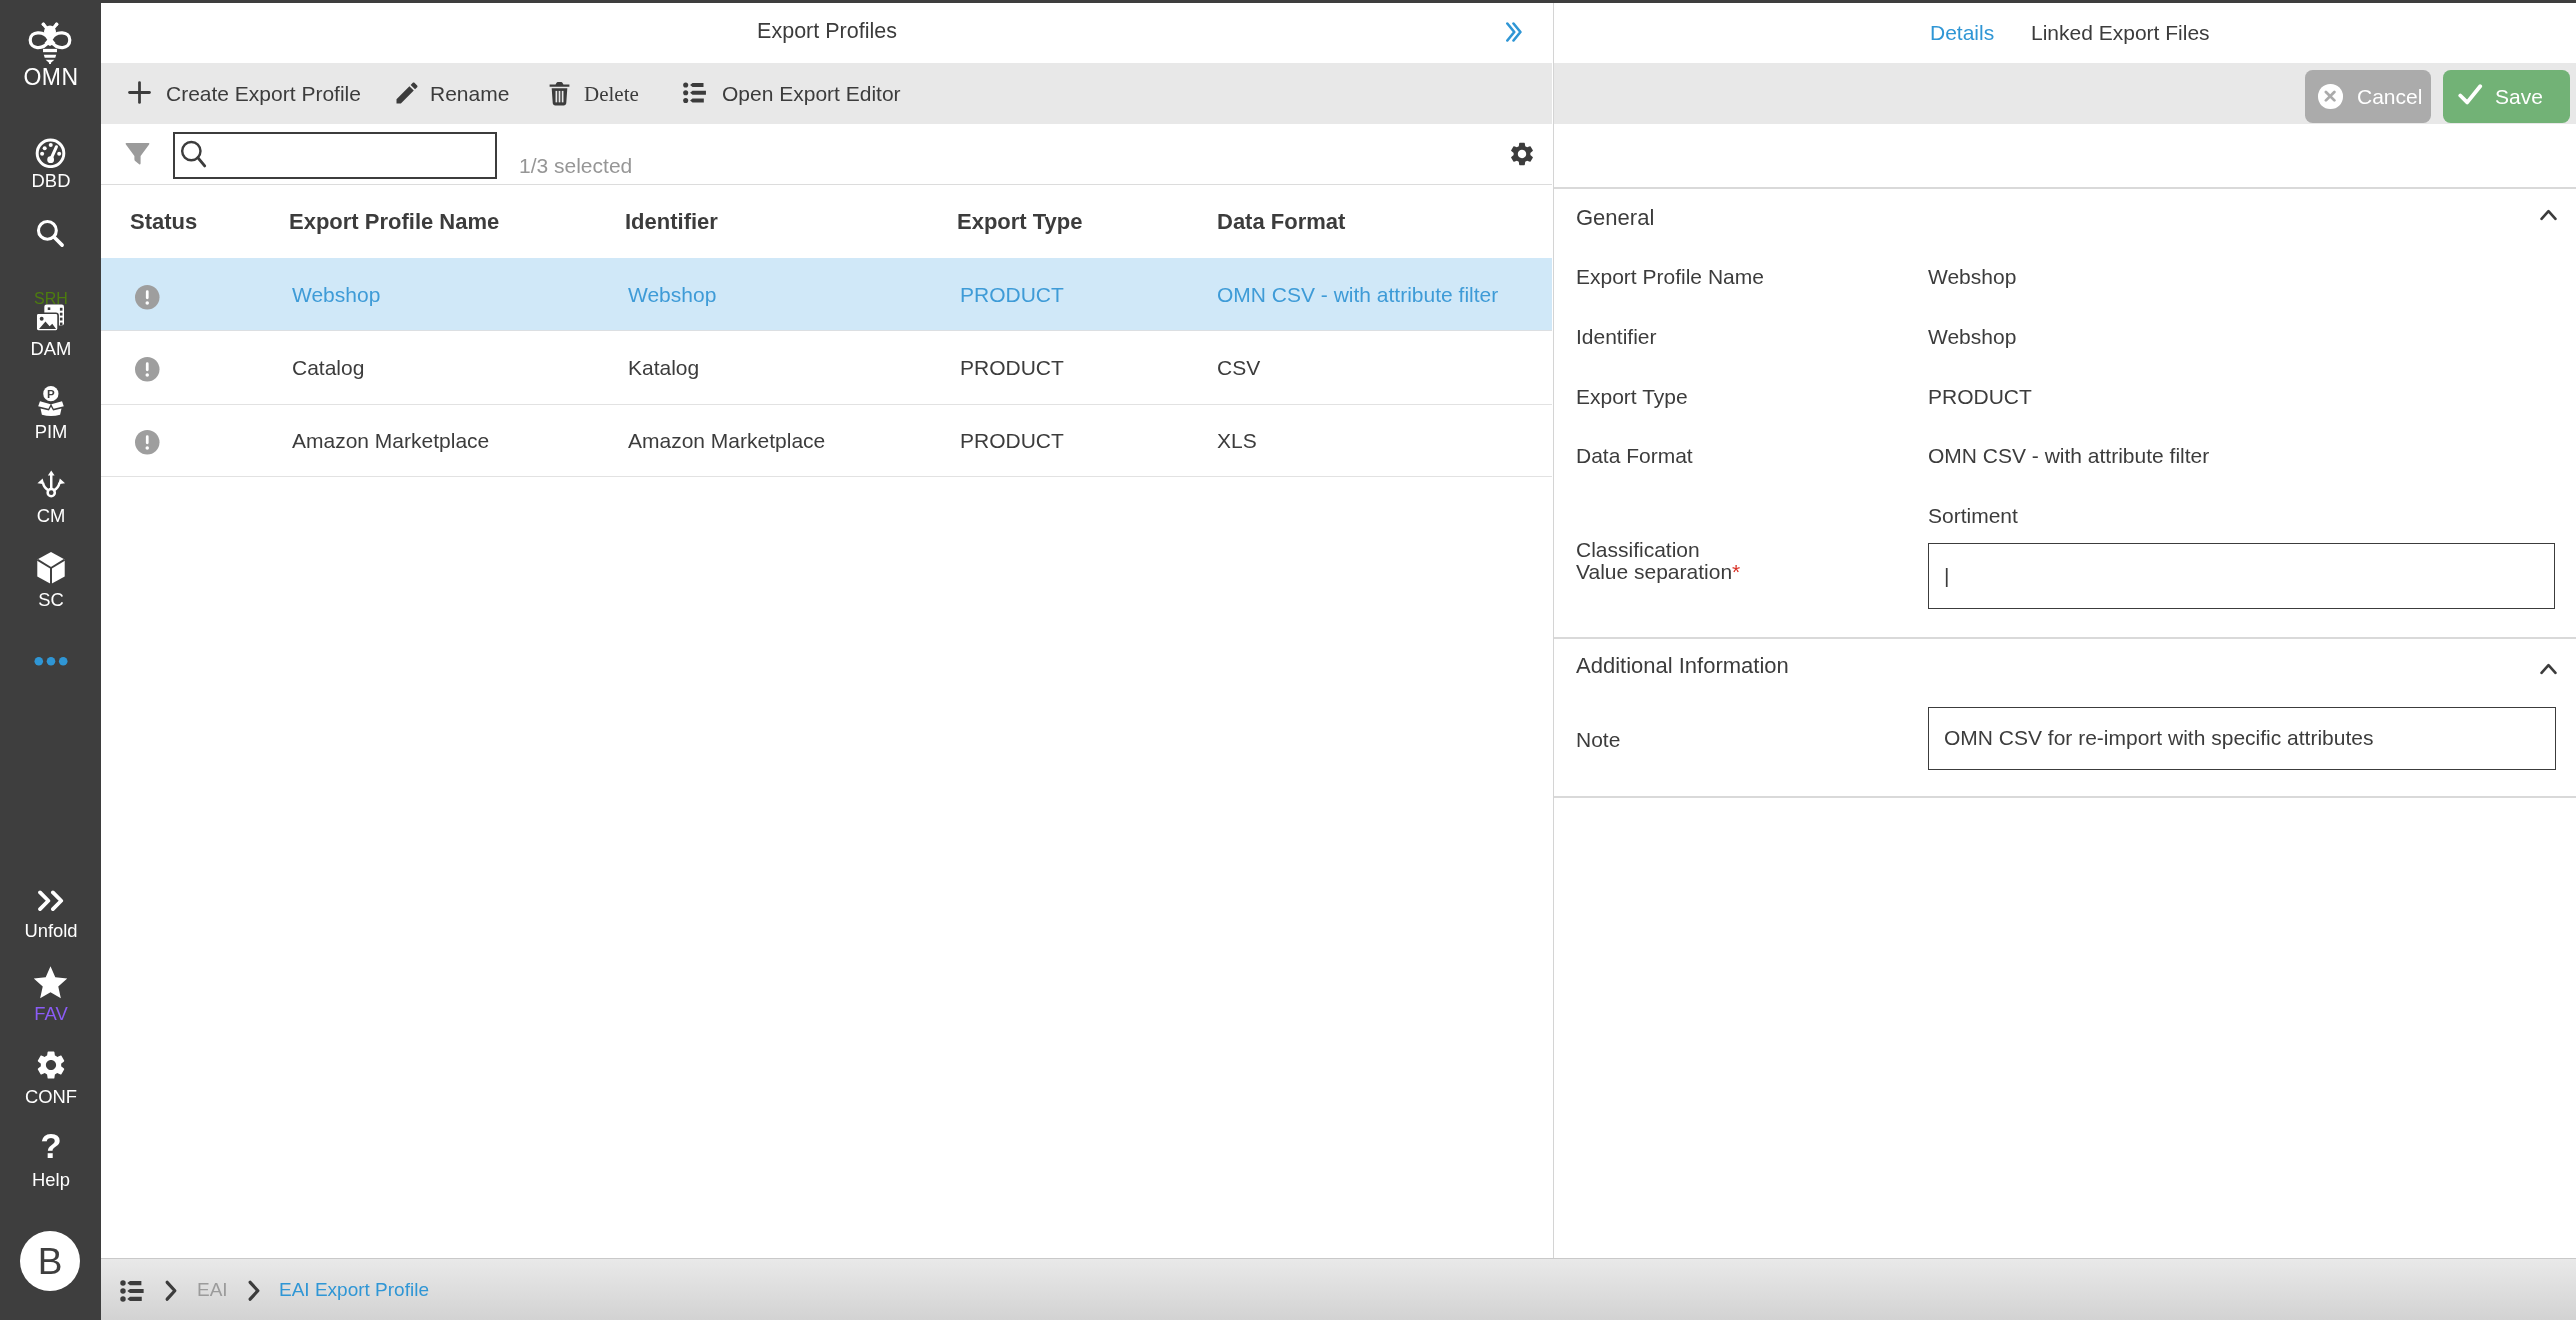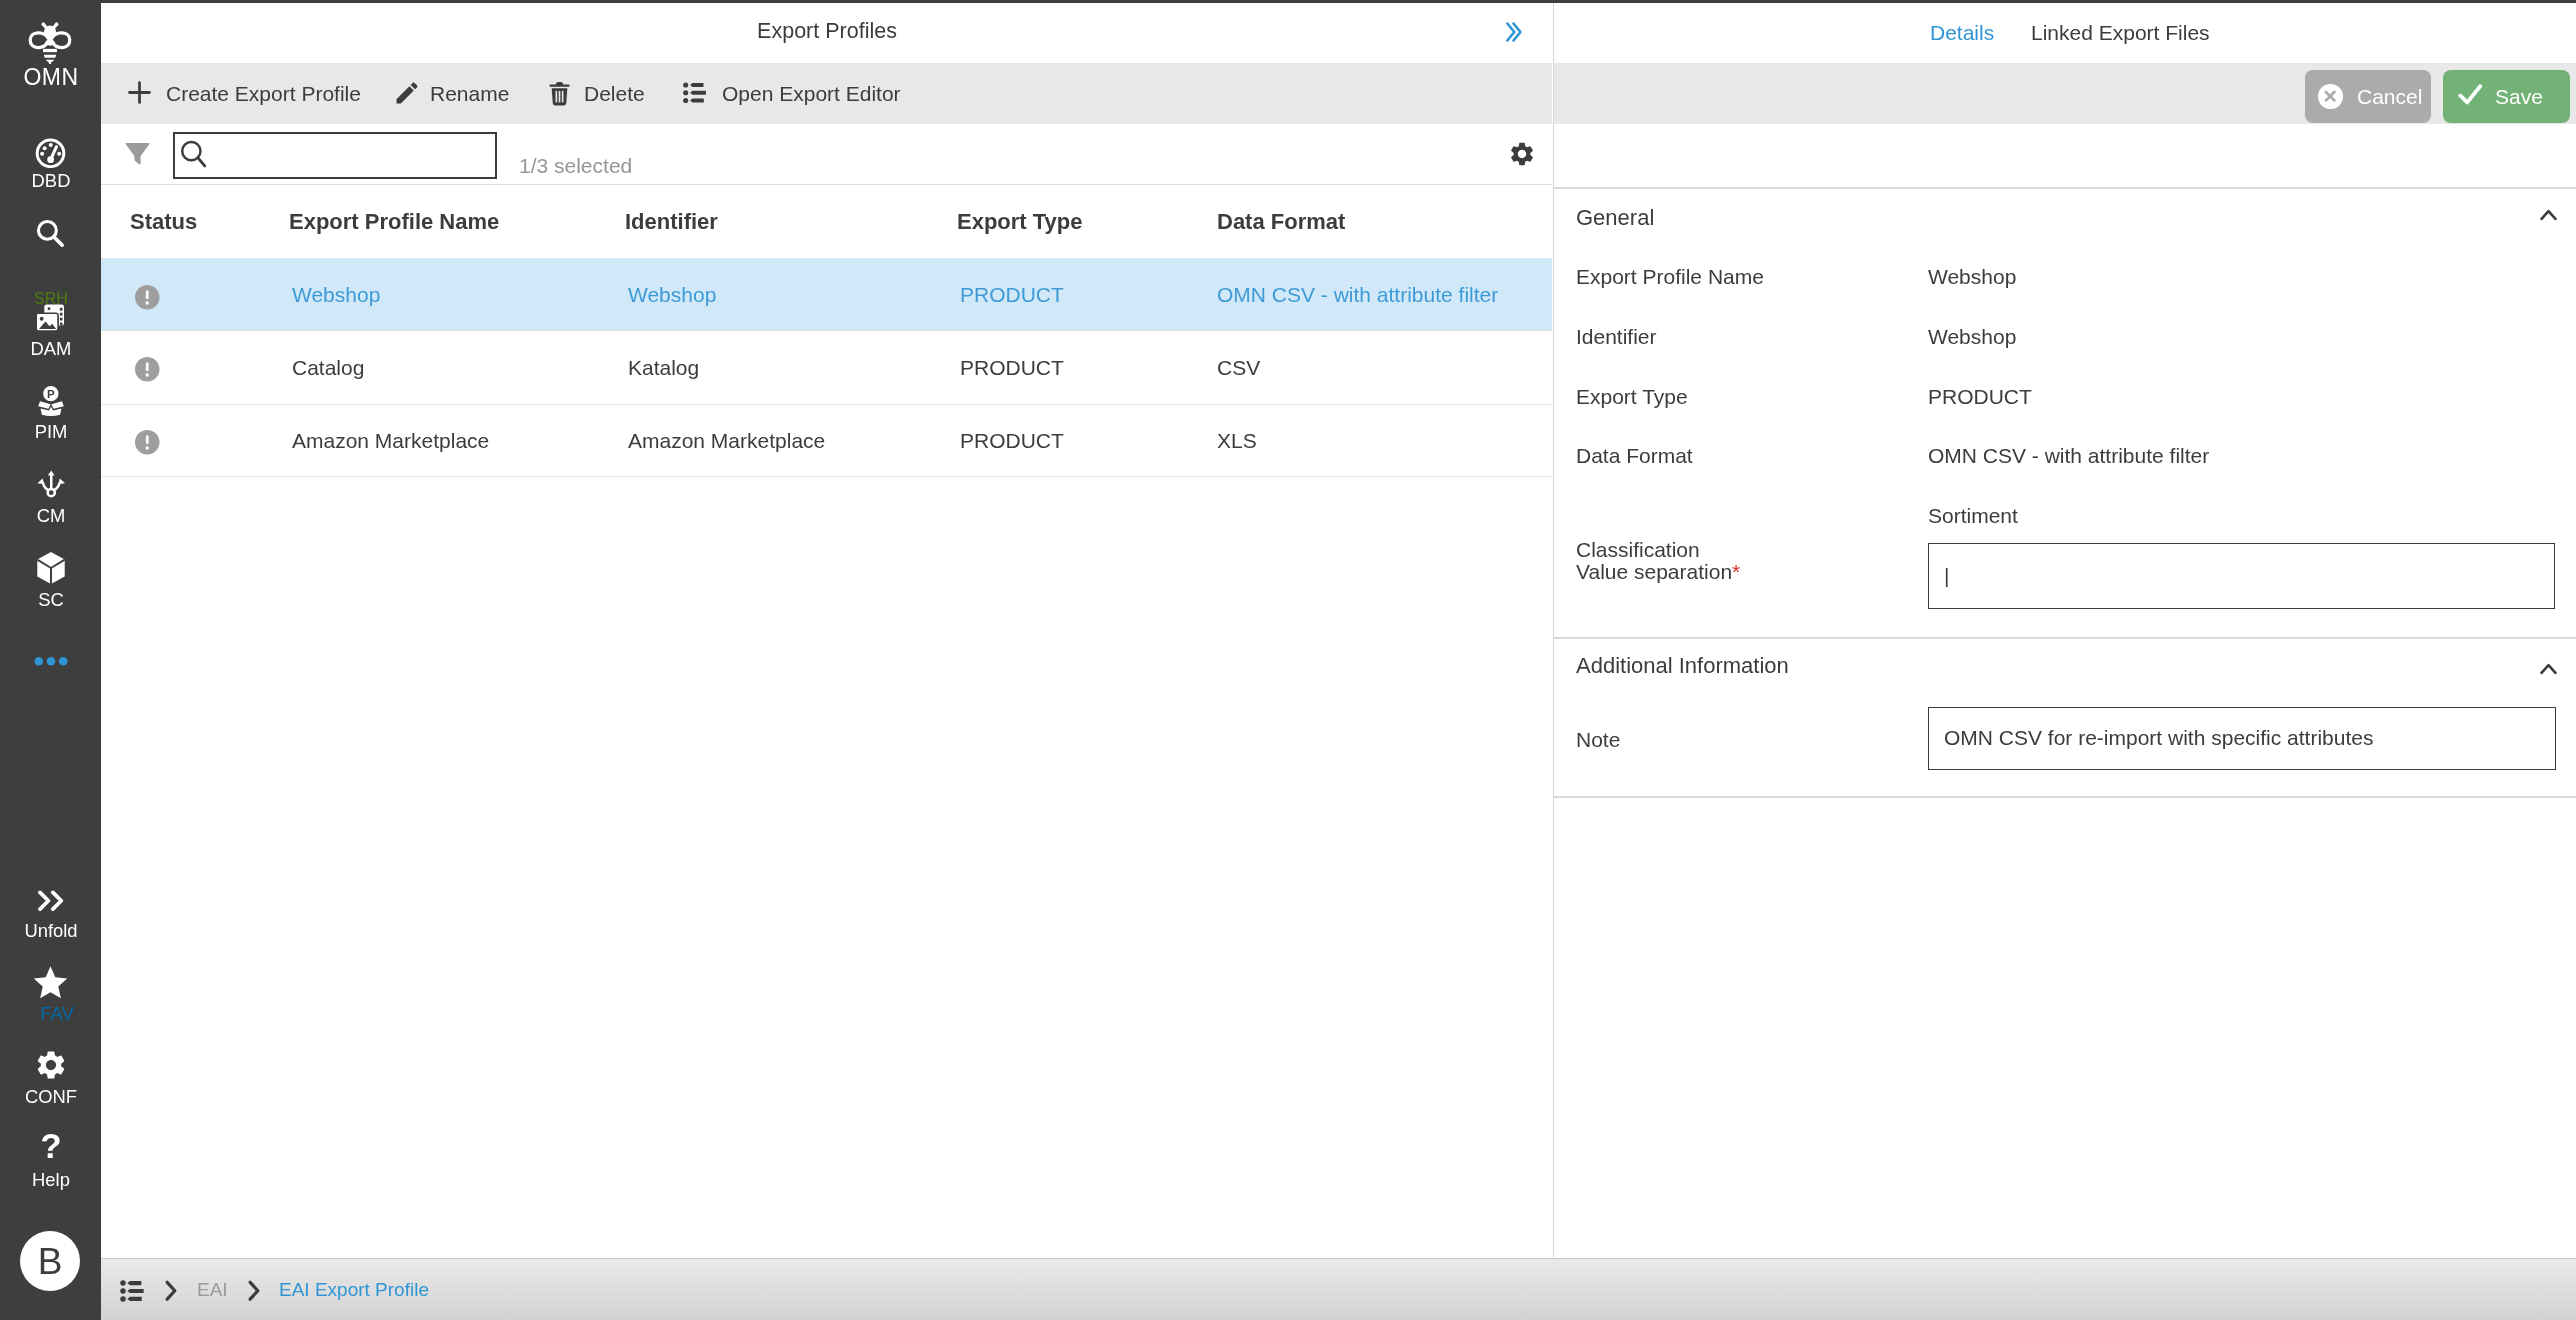--- a/index.html
+++ b/index.html
@@ -114,21 +114,21 @@
     <g fill="none" stroke="#fff" stroke-width="5" stroke-linecap="round" stroke-linejoin="round">
       <path d="M4,3 L15,14 L4,25"></path>
         <path d="M21,3 L32,14 L21,25"></path>
     </g>
   </svg>
   <div class="t hc" style="left:51px;top:920px;color:#fff;font-size:18.4px;text-align:right;">Unfold</div>
 
   <svg style="left:33px;top:966px;" width="35" height="34" viewBox="0 0 46 44">
     <path d="M23,0 L29.3,14.6 L45,16.2 L33.2,26.6 L36.6,42.2 L23,34 L9.4,42.2 L12.8,26.6 L1,16.2 L16.7,14.6 Z" fill="#fff"></path>
   </svg>
-  <div class="t hc" style="left:57px;top:1003px;color:#0369a1;font-size:18.4px;text-align:right;">FAV</div>
+  <div class="t hc" style="left:51px;top:1003px;color:#8b5cf6;font-size:18.4px;text-align:right;">FAV</div>
 
   <svg style="left:34px;top:1048px;" width="34" height="34" viewBox="0 0 24 24">
     <path d="M19.14 12.94c.04-.3.06-.61.06-.94 0-.32-.02-.64-.07-.94l2.03-1.58c.18-.14.23-.41.12-.61l-1.92-3.32c-.12-.22-.37-.29-.59-.22l-2.39.96c-.5-.38-1.03-.7-1.62-.94l-.36-2.54c-.04-.24-.24-.41-.48-.41h-3.84c-.24 0-.43.17-.47.41l-.36 2.54c-.59.24-1.13.57-1.62.94l-2.39-.96c-.22-.08-.47 0-.59.22L2.74 8.87c-.12.21-.08.47.12.61l2.03 1.58c-.05.3-.09.63-.09.94s.02.64.07.94l-2.03 1.58c-.18.14-.23.41-.12.61l1.92 3.32c.12.22.37.29.59.22l2.39-.96c.5.38 1.03.7 1.62.94l.36 2.54c.05.24.24.41.48.41h3.84c.24 0 .44-.17.47-.41l.36-2.54c.59-.24 1.13-.56 1.62-.94l2.39.96c.22.08.47 0 .59-.22l1.92-3.32c.12-.22.07-.47-.12-.61l-2.01-1.58zM12 15.6c-1.98 0-3.6-1.62-3.6-3.6s1.62-3.6 3.6-3.6 3.6 1.62 3.6 3.6-1.62 3.6-3.6 3.6z" fill="#fff"></path>
   </svg>
   <div class="t hc" style="left:51px;top:1086px;color:#fff;font-size:18.4px;">CONF</div>
 
   <div class="t cc" style="left:51px;top:1146px;color:#fff;font-size:35px;font-weight:700;">?</div>
   <div class="t hc" style="left:51px;top:1169px;color:#fff;font-size:18.4px;">Help</div>
 
   <div class="abs" style="left:20px;top:1231px;width:60px;height:60px;border-radius:50%;background:#fff;"></div>
@@ -158,21 +158,21 @@
   <div class="t vc" style="left:430px;top:94px;font-size:21px;">Rename</div>
   <svg style="left:548px;top:81px;" width="23" height="25" viewBox="0 0 22 24">
     <path d="M3.5,7 L18.5,7 L17.5,21.2 C17.4,22.8 16.4,23.5 15,23.5 L7,23.5 C5.6,23.5 4.6,22.8 4.5,21.2 Z" fill="#3c3c3c"></path>
     <path d="M1.5,3.4 L7.2,3.4 L8.2,1.6 C8.5,1.1 8.8,0.9 9.3,0.9 L12.7,0.9 C13.2,0.9 13.5,1.1 13.8,1.6 L14.8,3.4 L20.5,3.4 L20.5,5.4 L1.5,5.4 Z" fill="#3c3c3c"></path>
     <g stroke="#e8e8e8" stroke-width="1.6">
         <path d="M8,9.5 L8,20.5"></path>
         <path d="M11,9.5 L11,20.5"></path>
         <path d="M14,9.5 L14,20.5"></path>
       </g>
   </svg>
-  <div class="t vc" style="left:584px;top:94px;font-size:21px;">Delete</div>
+  <div class="t vc" style="left:584px;top:94px;font-size:21px;font-family:Liberation Serif, serif;">Delete</div>
   <svg style="left:683px;top:82px;" width="24" height="21.5" viewBox="0 0 34 30">
     <g fill="#3c3c3c">
       <circle cx="3.8" cy="4" r="3.6"></circle>
         <path d="M10,4 L13.5,1.2 L29,1.2 L29,6.8 L13.5,6.8 Z"></path>
       <circle cx="3.8" cy="15" r="3.6"></circle>
         <path d="M10,15 L13.5,12.2 L32.5,12.2 L32.5,17.8 L13.5,17.8 Z"></path>
       <circle cx="3.8" cy="26" r="3.6"></circle>
         <path d="M10,26 L13.5,23.2 L29.5,23.2 L29.5,28.8 L13.5,28.8 Z"></path>
     </g>
   </svg>

